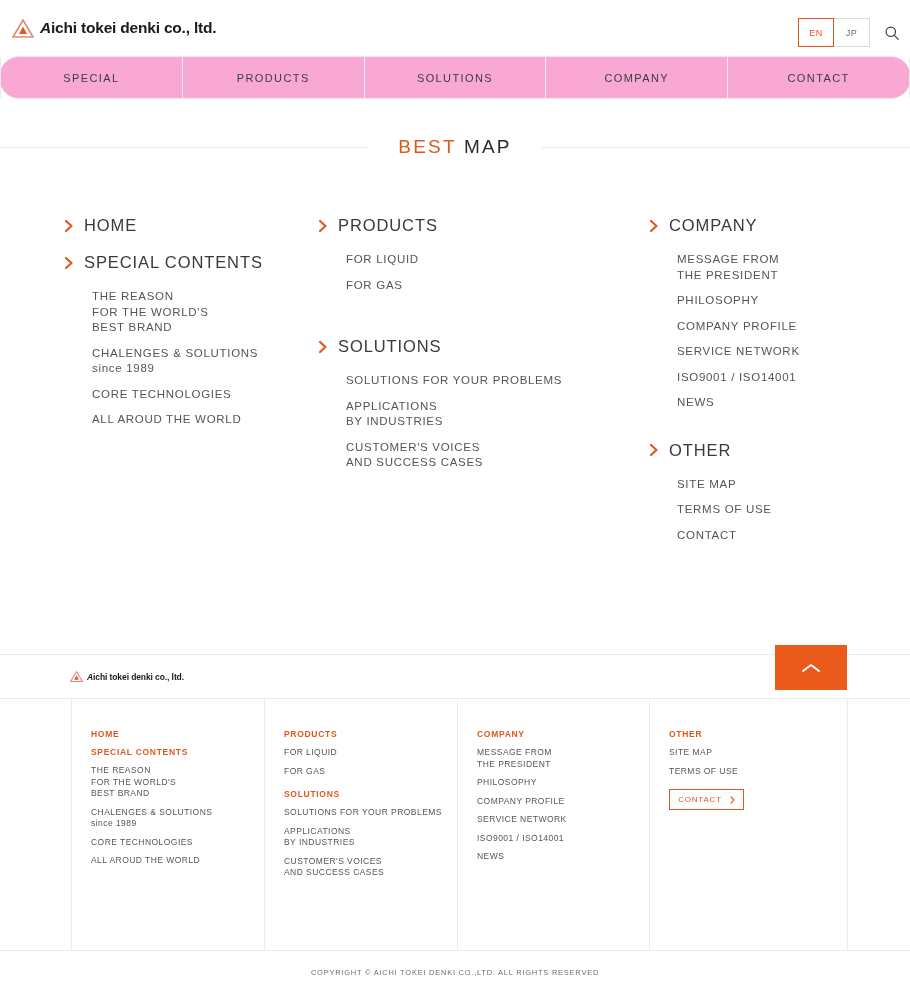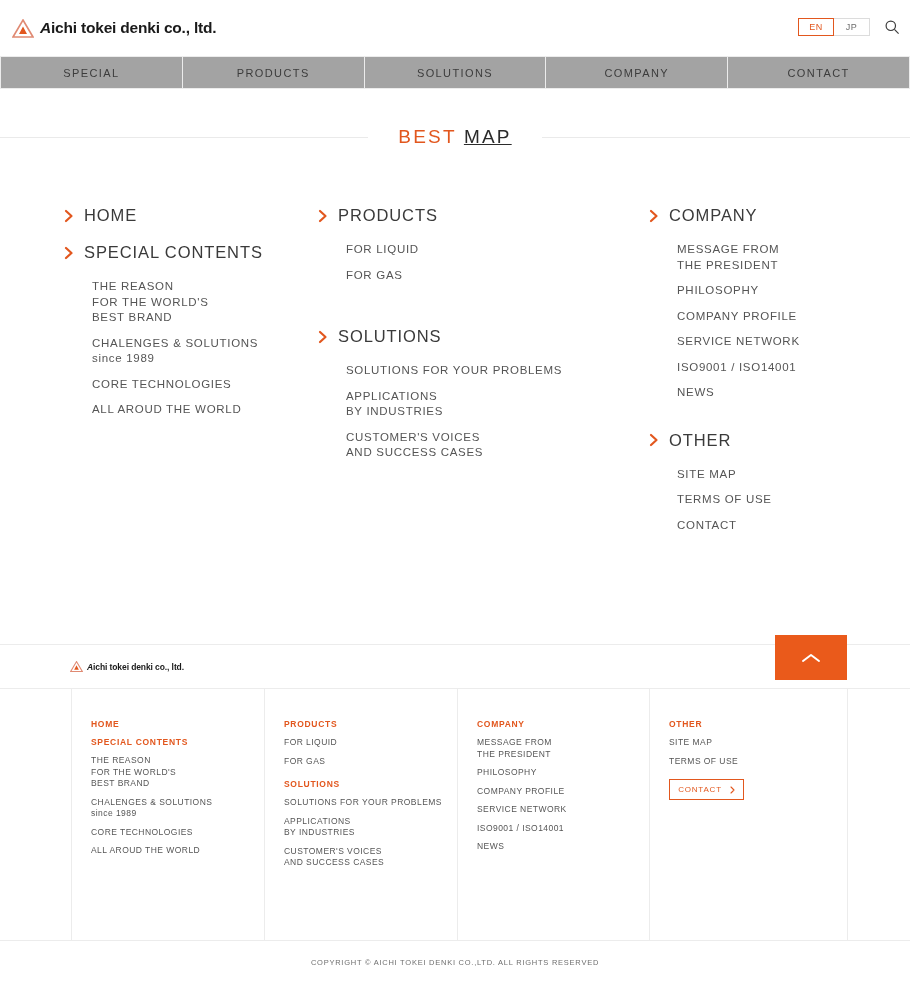--- a/index.html
+++ b/index.html
@@ -42,21 +42,21 @@
     position: absolute;
     right: 10px;
     top: 18px;
     display: flex;
     align-items: center;
     gap: 14px;
   }
   .lang-toggle { display: flex; }
   .lang-btn {
     width: 36px;
-    height: 18px;
+    height: 29px;
     font-size: 9px;
     letter-spacing: 0.6px;
     display: flex;
     align-items: center;
     justify-content: center;
     background: #fff;
     cursor: pointer;
     font-family: "Liberation Sans", sans-serif;
   }
   .lang-btn.active {
@@ -70,24 +70,25 @@
   }
   .search-icon {
     width: 16px; height: 16px;
     cursor: pointer;
     display: block;
   }
 
   
   .gnav {
     display: flex;
-    height: 33px;
+    height: 43px;
     border-top: 1px solid #ececec;
     border-bottom: 1px solid #ececec;
-    background: #a3a3a3;
+    background: #f9a8d4;
+    border-radius: 19px;
   }
   .gnav-item {
     flex: 1;
     display: flex;
     align-items: center;
     justify-content: center;
     font-size: 11px;
     letter-spacing: 1.4px;
     color: #3c3c3c;
     border-right: 1px solid #ececec;
@@ -114,21 +115,21 @@
   }
   .page-title {
     position: relative;
     background: #fff;
     padding: 0 30px;
     font-size: 19px;
     letter-spacing: 2.2px;
     font-family: "Liberation Sans", sans-serif;
   }
   .page-title .pt-a { color: #e2571e; }
-  .page-title .pt-b { color: #2b2b2b; text-decoration: underline; }
+  .page-title .pt-b { color: #2b2b2b; }
 
   
   .sitemap {
     display: flex;
     padding: 22px 0 0 0;
     height: 460px;
   }
   .sm-col { position: relative; }
   .sm-col-1 { width: 312px; padding-left: 64px; }
   .sm-col-2 { width: 337px; padding-left: 6px; }

